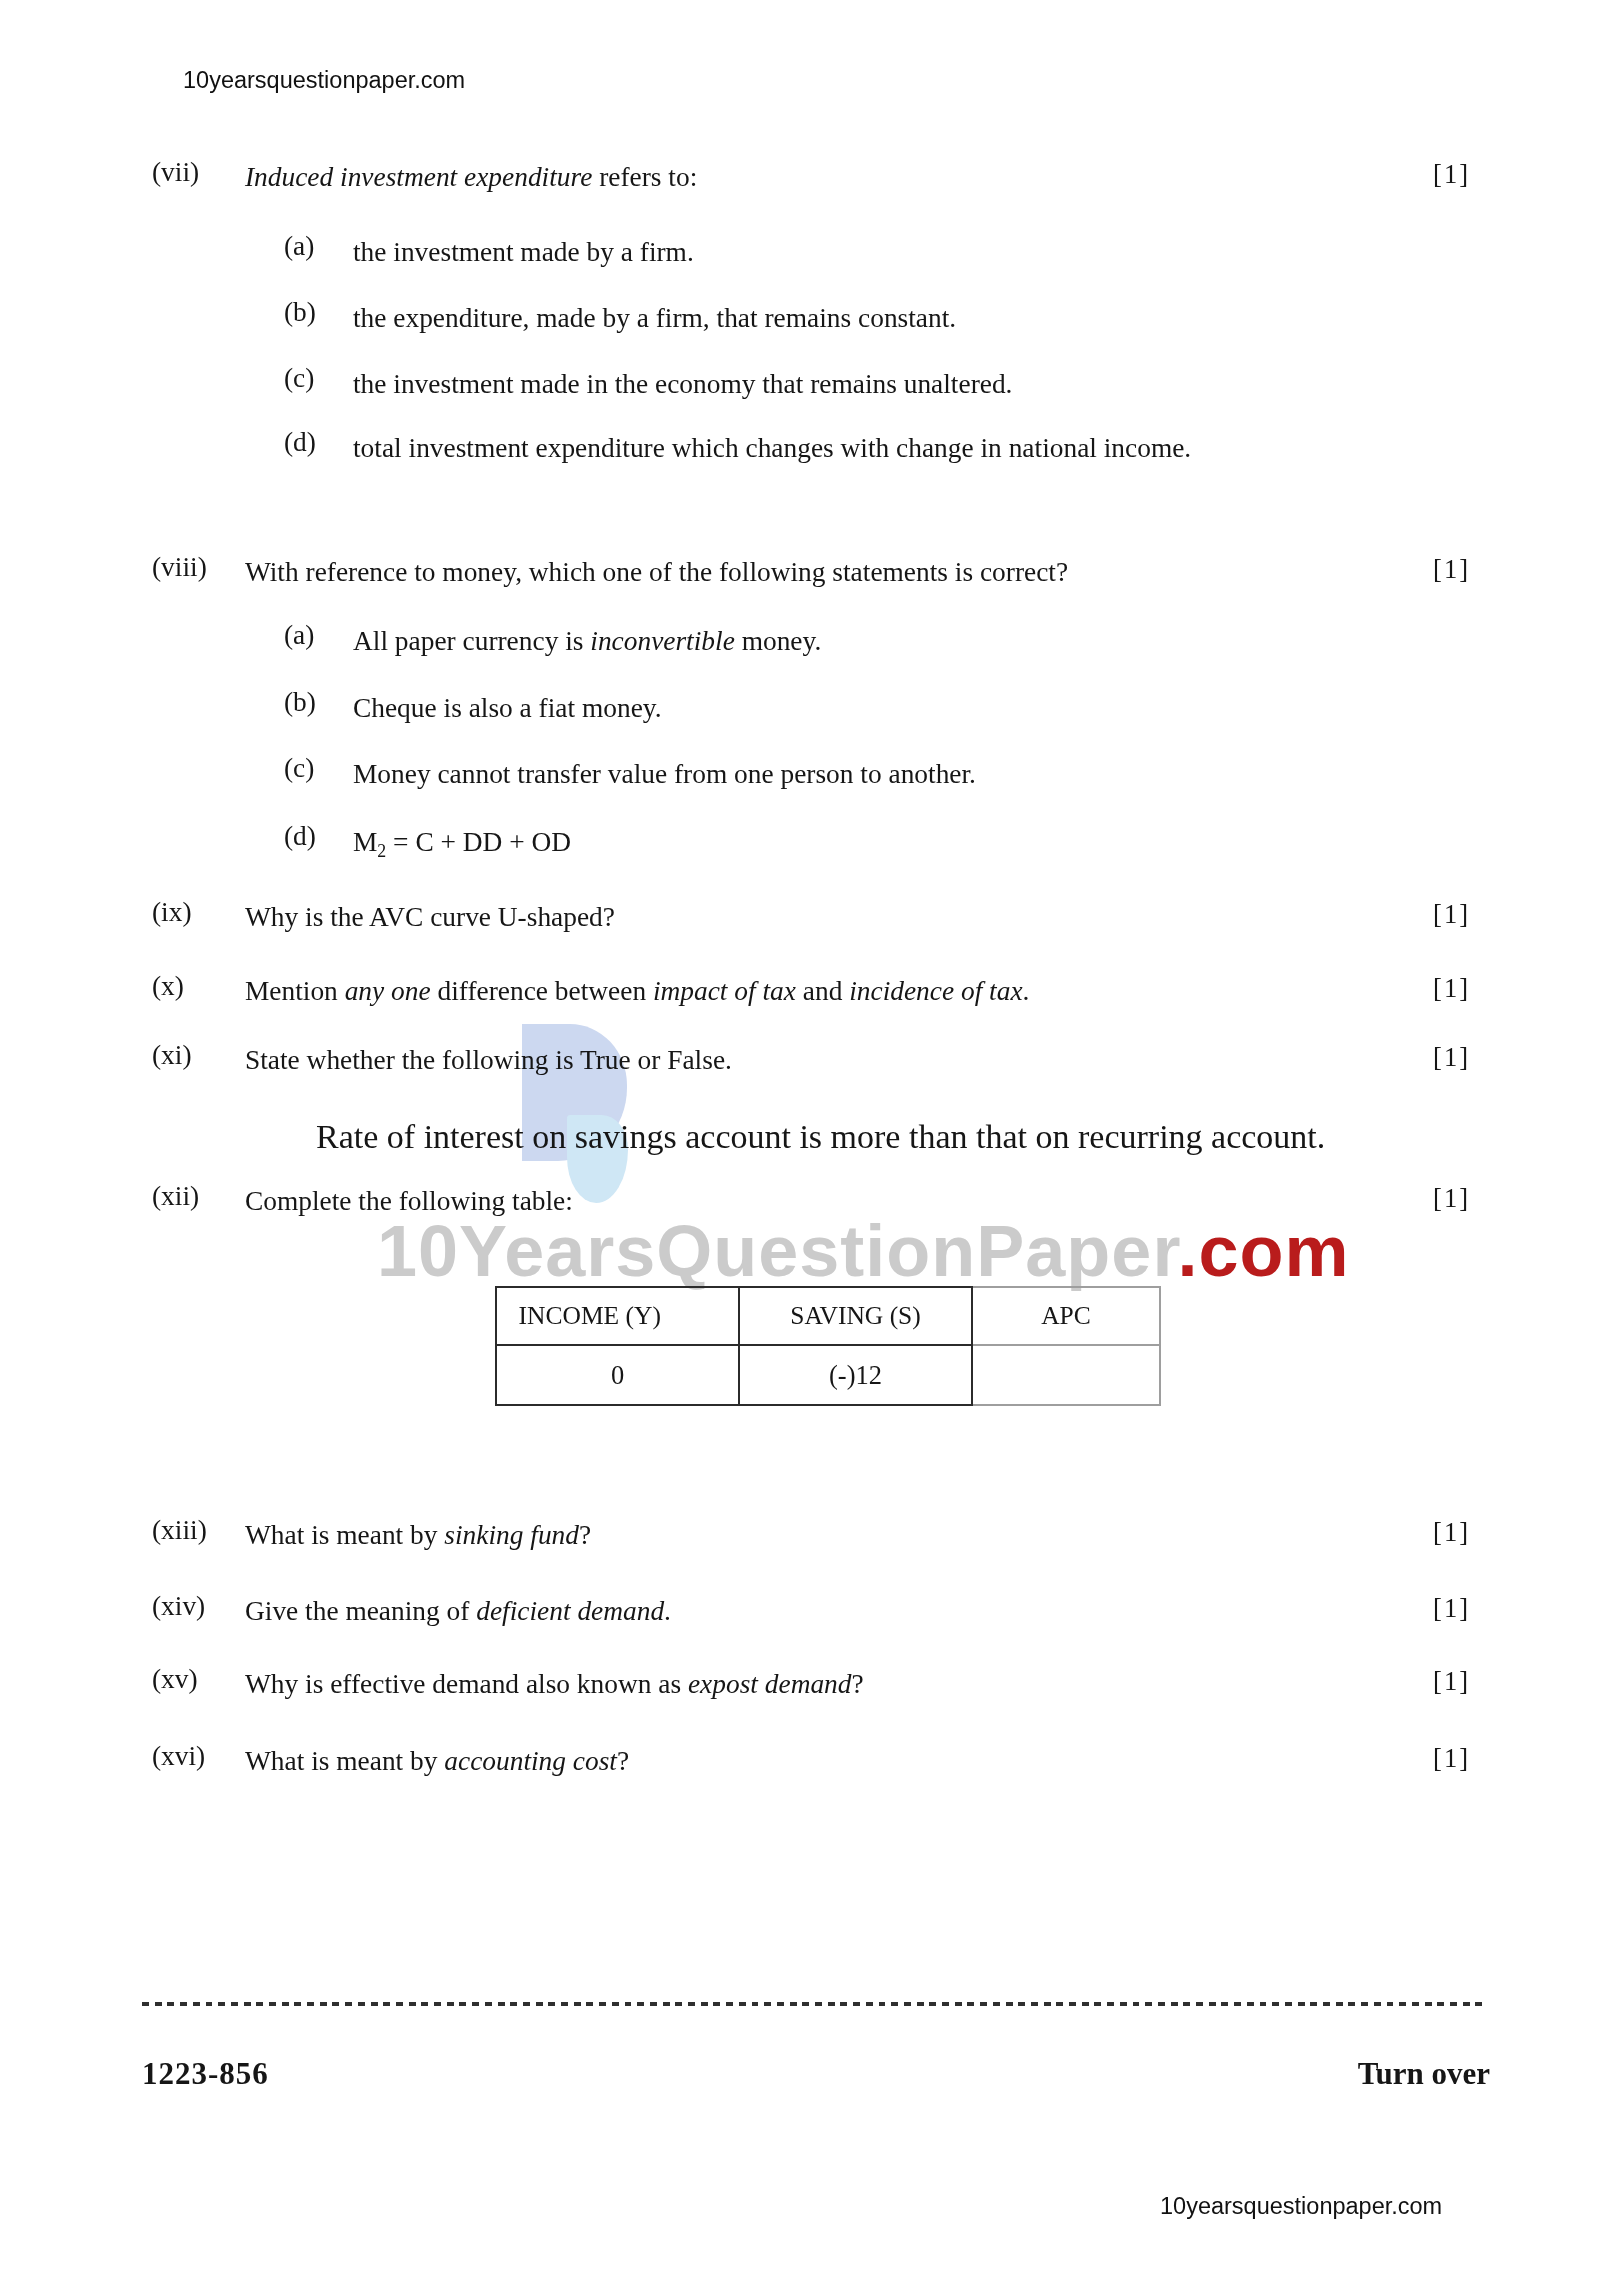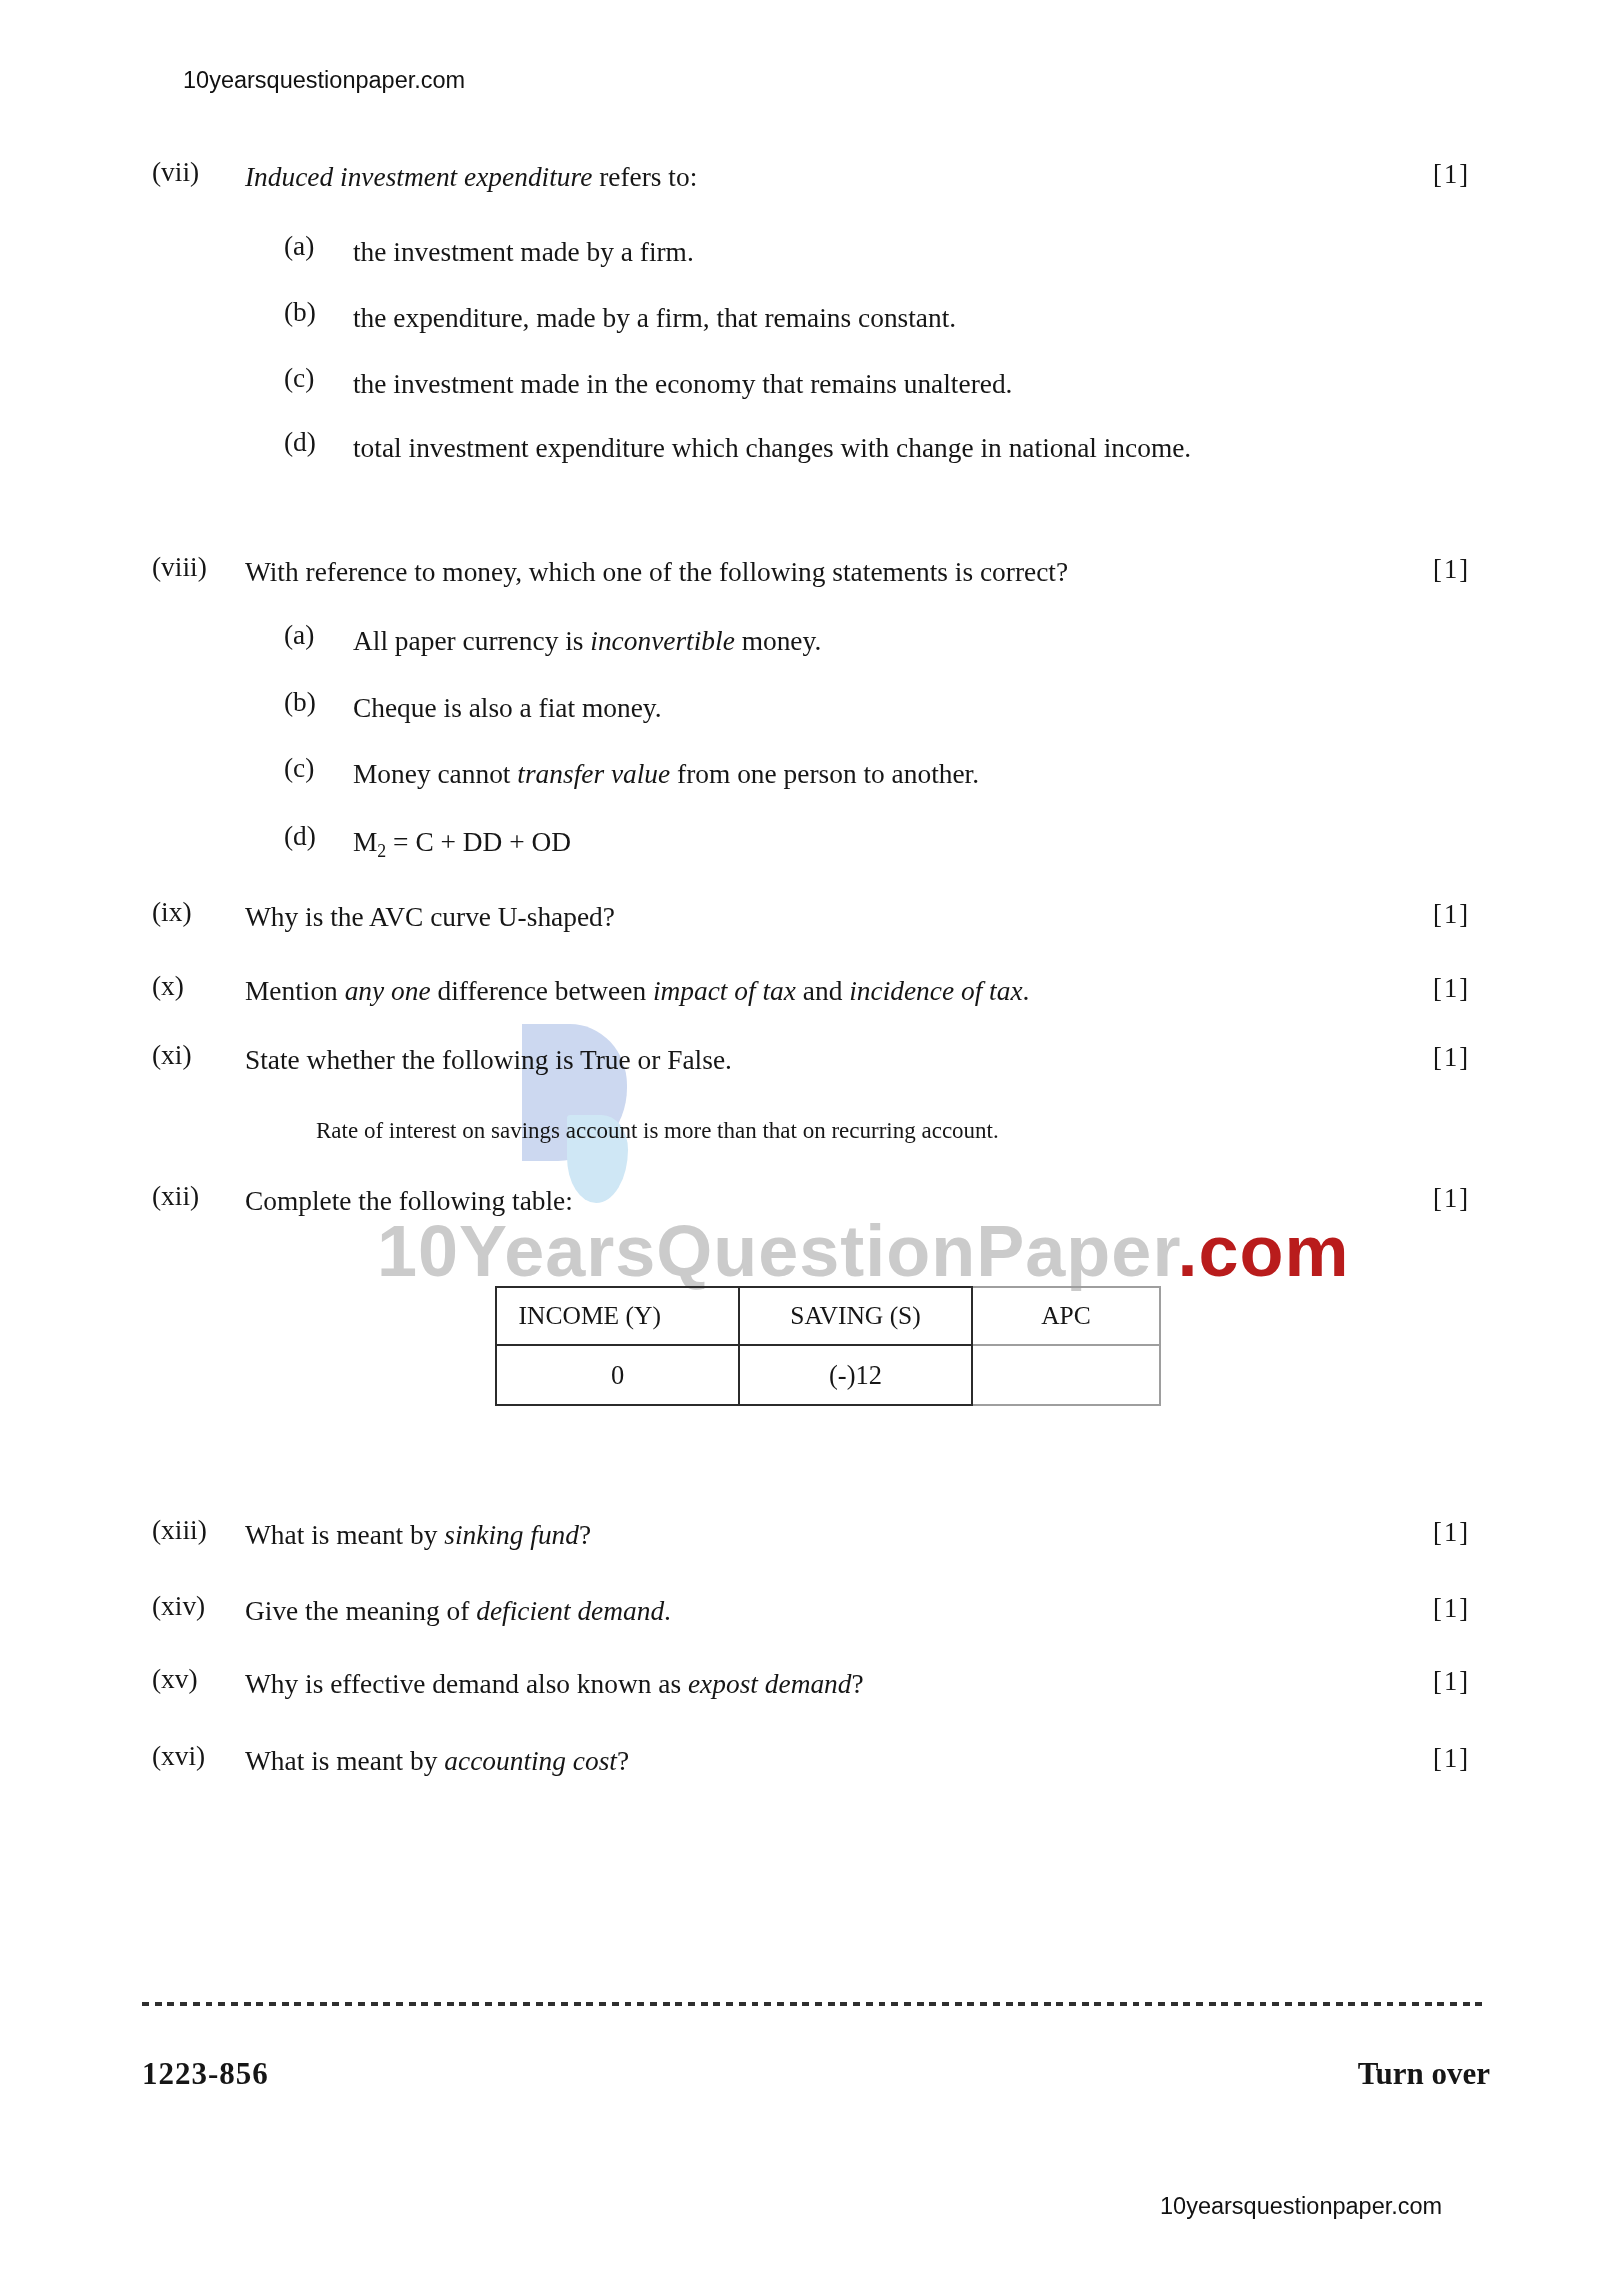--- a/index.html
+++ b/index.html
@@ -62,21 +62,21 @@
     font-size:31px; font-weight:bold;
   }
 
   
   .q-row, .opt-row, .stmt-row { position:absolute; left:152px; width:1318px; z-index:1; }
   .q-num  { position:absolute; left:0; top:0; font-size:27.4px; }
   .q-text { position:absolute; left:93px; top:0; width:1127px; font-size:27.4px; line-height:1.5; }
   .q-marks{ position:absolute; right:0; top:2px; font-size:26.5px; letter-spacing:2px; }
   .opt-label { position:absolute; left:132px; top:0; font-size:27.4px; }
   .opt-text  { position:absolute; left:201px; top:0; display:inline-block; width:845px; font-size:27.4px; line-height:1.55; }
-  .stmt-row .stmt { position:absolute; left:164px; top:0; width:1098px; font-size:23px; }
+  .stmt-row .stmt { position:absolute; left:164px; top:0; width:1098px; font-size:34px; }
   sub { font-size:.65em; }
 
   
   .econ-table { position:absolute; left:495px; top:1286px; z-index:1; border-collapse:separate; border-spacing:0; }
   .econ-table td {
     height:60px; text-align:center; vertical-align:middle;
     font-size:26.5px;
     border-right:2.9px solid #2b2b2b; border-bottom:2.9px solid #2b2b2b;
   }
   .econ-table tr:first-child td { border-top:2.9px solid #2b2b2b; font-size:25.5px; }
@@ -127,21 +127,21 @@
   <div class="opt-row" style="top:620px">
     <span class="opt-label">(a)</span>
     <span class="opt-text"><span>All paper currency is </span><span style="font-style: italic;">inconvertible</span><span> money.</span></span>
   </div>
   <div class="opt-row" style="top:687px">
     <span class="opt-label">(b)</span>
     <span class="opt-text"><span>Cheque is also a fiat money.</span></span>
   </div>
   <div class="opt-row" style="top:753px">
     <span class="opt-label">(c)</span>
-    <span class="opt-text"><span>Money cannot </span><span style="font-style: italic; margin-top: 40px;">transfer value</span><span> from one person to another.</span></span>
+    <span class="opt-text"><span>Money cannot </span><span style=" margin-top: 40px;">transfer value</span><span> from one person to another.</span></span>
   </div>
   <div class="opt-row" style="top:821px">
     <span class="opt-label">(d)</span>
     <span class="opt-text"><span>M</span><sub>2</sub><span> = C + DD + OD</span></span>
   </div>
 
   <div class="q-row" style="top:897px">
     <span class="q-num">(ix)</span>
     <span class="q-text"><span>Why is the AVC curve U-shaped?</span></span>
     <span class="q-marks">[1]</span>

